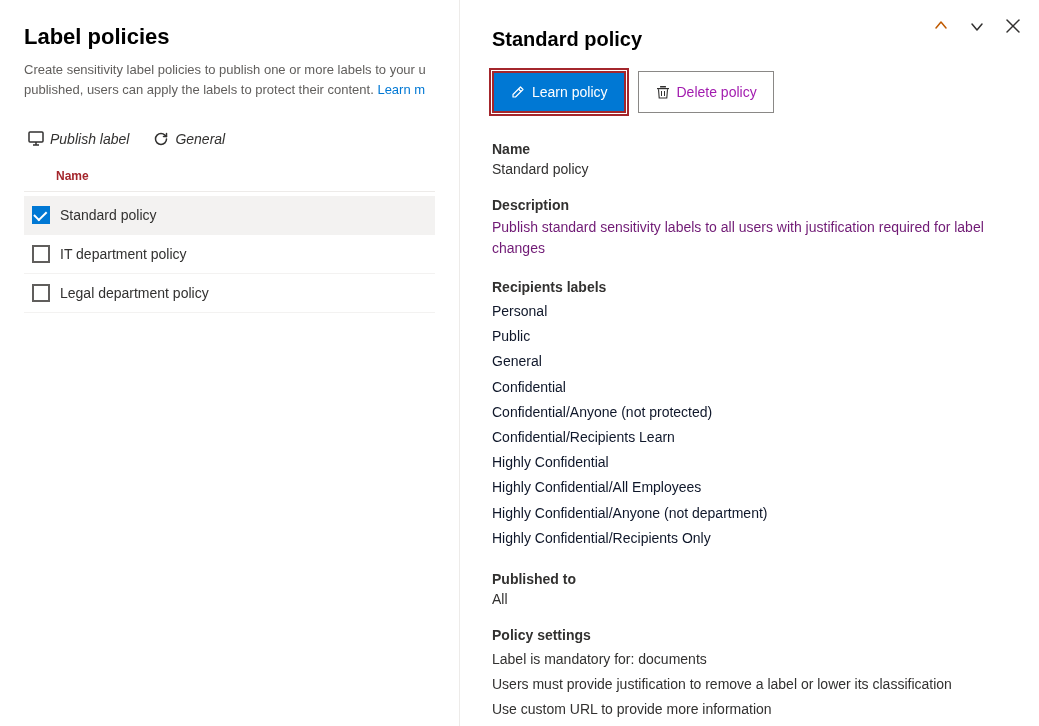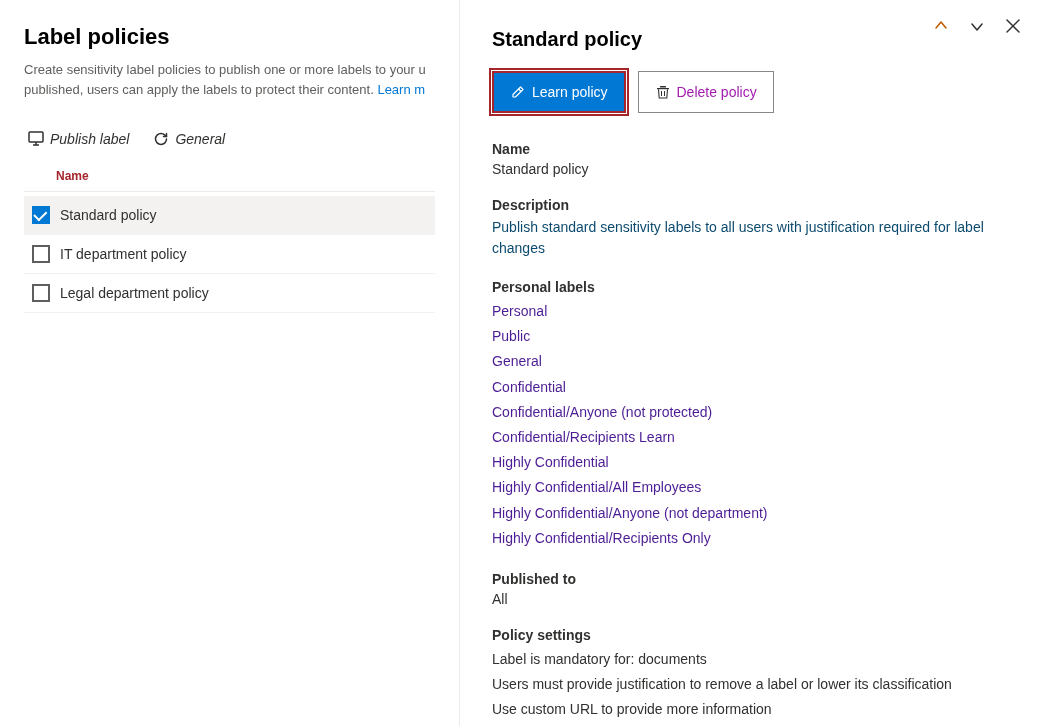--- a/index.html
+++ b/index.html
@@ -219,27 +219,27 @@
       margin-bottom: 4px;
     }
 
     .detail-value {
       font-size: 14px;
       color: #323130;
     }
 
     .detail-value-list {
       font-size: 14px;
-      color: #4c1d95;
+      color: #0f172a;
       line-height: 1.8;
     }
 
     .detail-description {
       font-size: 14px;
-      color: #0c4a6e;
+      color: #701a75;
       line-height: 1.5;
     }
 
     .policy-settings-list {
       font-size: 14px;
       color: #323130;
       line-height: 1.8;
     }
   </style>
 </head>
@@ -345,21 +345,21 @@
       <div class="detail-label">Name</div>
       <div class="detail-value">Standard policy</div>
     </div>
 
     <div class="detail-section">
       <div class="detail-label">Description</div>
       <div class="detail-description">Publish standard sensitivity labels to all users with justification required for label changes</div>
     </div>
 
     <div class="detail-section">
-      <div class="detail-label">Personal labels</div>
+      <div class="detail-label">Recipients labels</div>
       <div class="detail-value-list" id="labels-list">
           <div>Personal</div>
           <div>Public</div>
           <div>General</div>
           <div>Confidential</div>
           <div>Confidential/Anyone (not protected)</div>
           <div>Confidential/Recipients Learn</div>
           <div>Highly Confidential</div>
           <div>Highly Confidential/All Employees</div>
           <div>Highly Confidential/Anyone (not department)</div>

